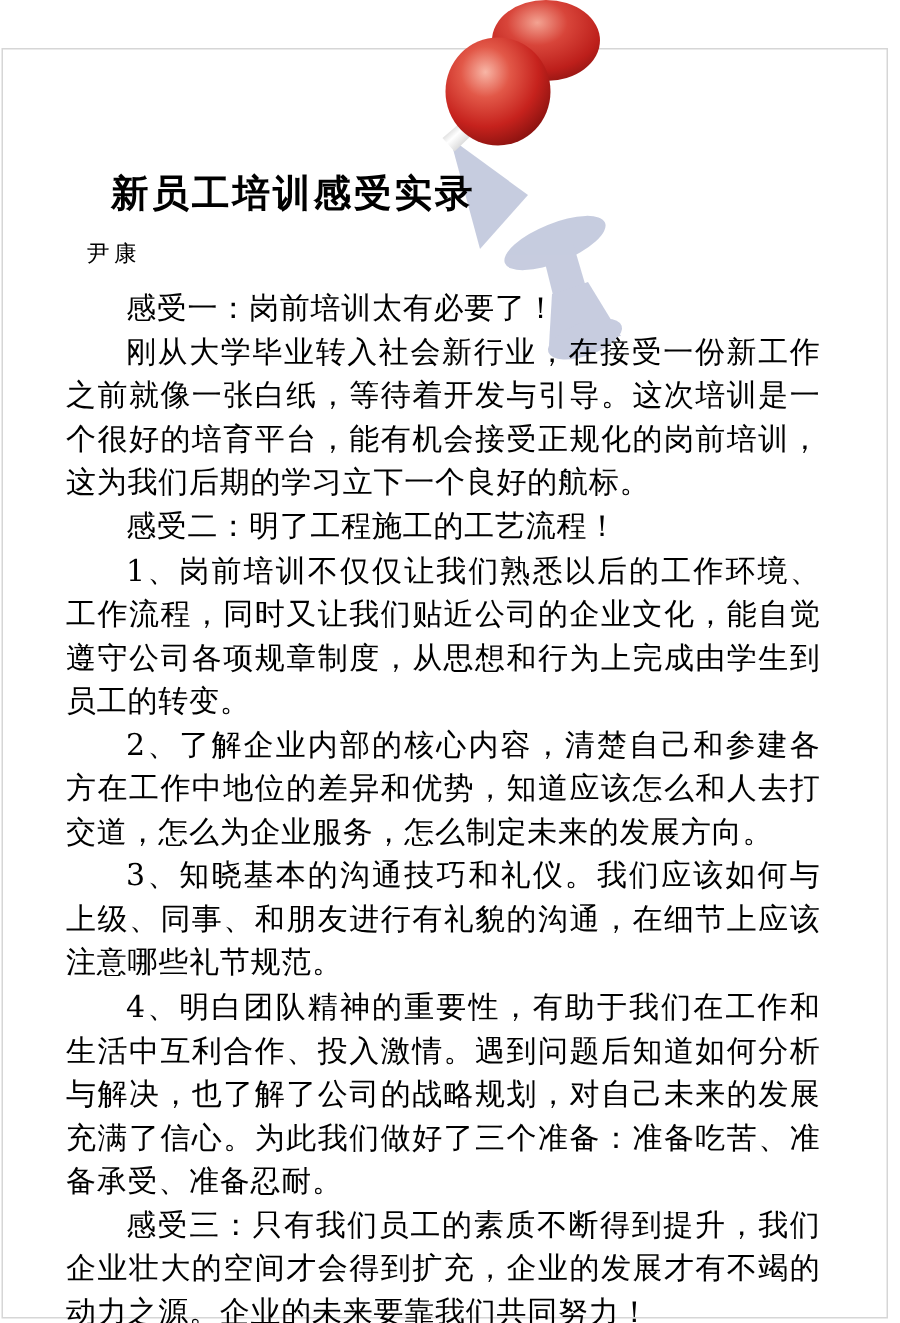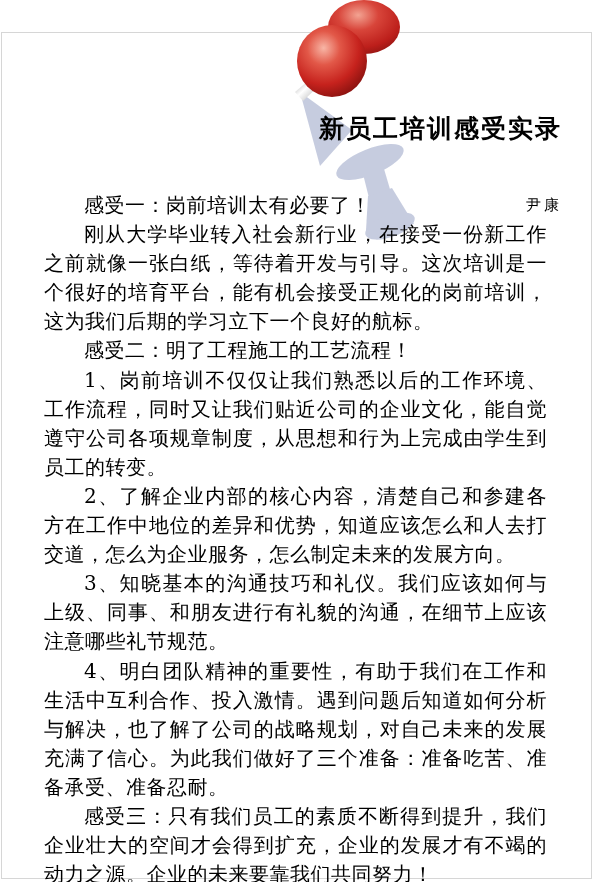--- a/index.html
+++ b/index.html
@@ -21,35 +21,34 @@
   .pushpin {
     position:absolute; left:290px; top:0;
     width:160px; height:245px;
     z-index:1;
   }
   .content {
     position:absolute; left:0; top:0; width:600px; height:882px;
     z-index:2;
   }
   .doc-title {
-    position:absolute; left:28px; top:112px; width:504px;
-    text-align:right;
+    position:absolute; left:44px; top:112px; width:504px;
+    text-align:left;
     transform:translateX(30px);
     font-size:25px; font-weight:bold;
     letter-spacing:2px;
     white-space:nowrap;
   }
   .doc-author {
     position:absolute; left:44px; top:160px; width:504px;
-    text-align:right;
+    text-align:left;
     transform:translateX(14px);
     font-size:15px;
     letter-spacing:3px;
     white-space:nowrap;
-    margin-top:36px;
   }
   .doc-body {
     position:absolute; left:44px; top:191px; width:503px;
   }
   .doc-body p {
     margin:0; padding:0;
     font-size:20px;
     line-height:29.1px;
     text-align:justify;
     text-indent:40px;

